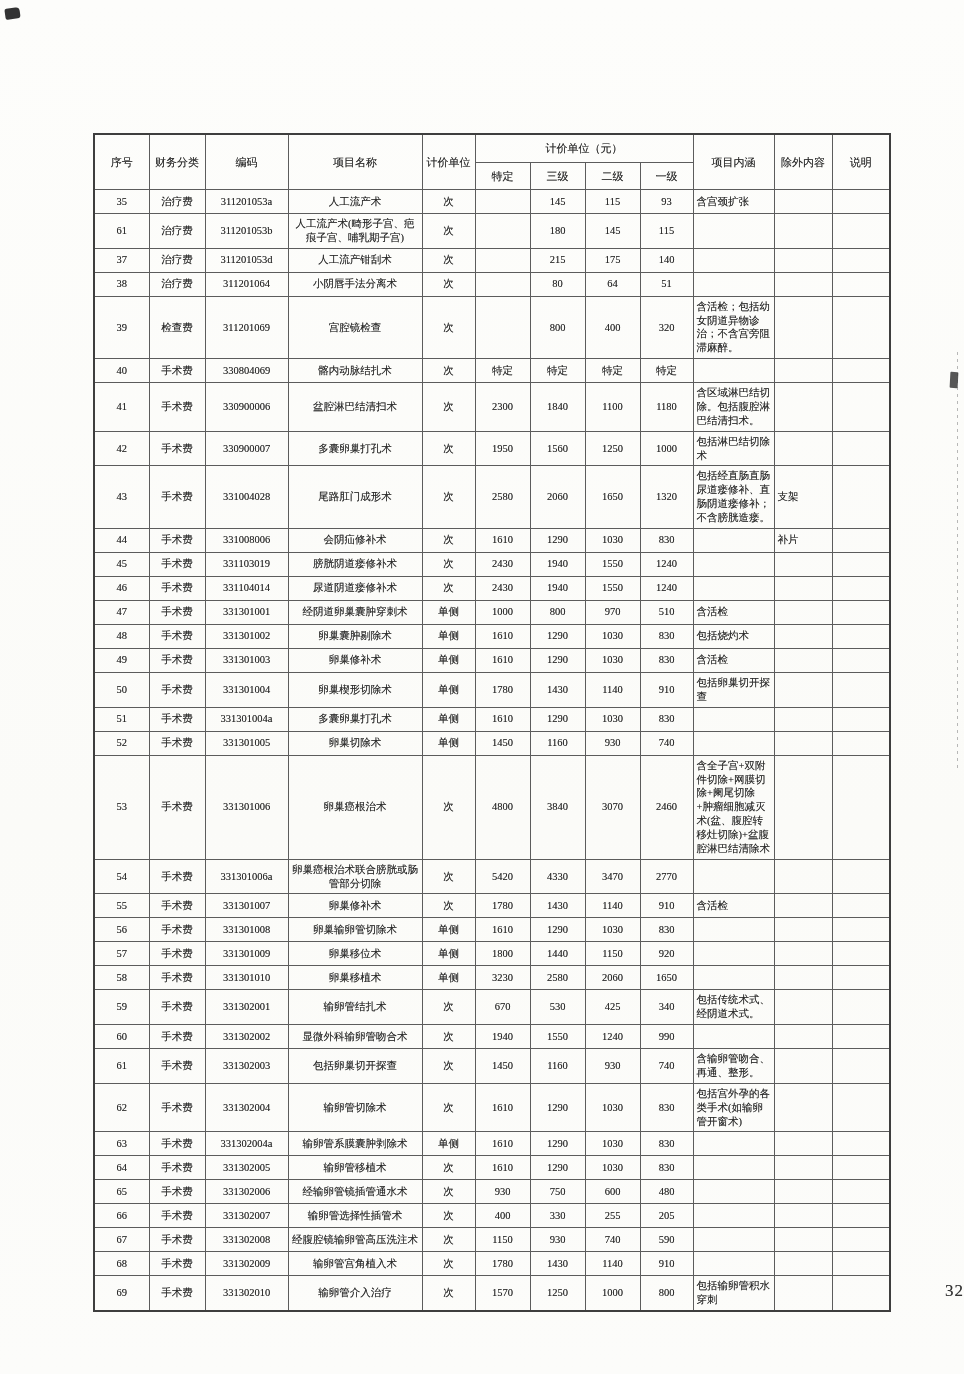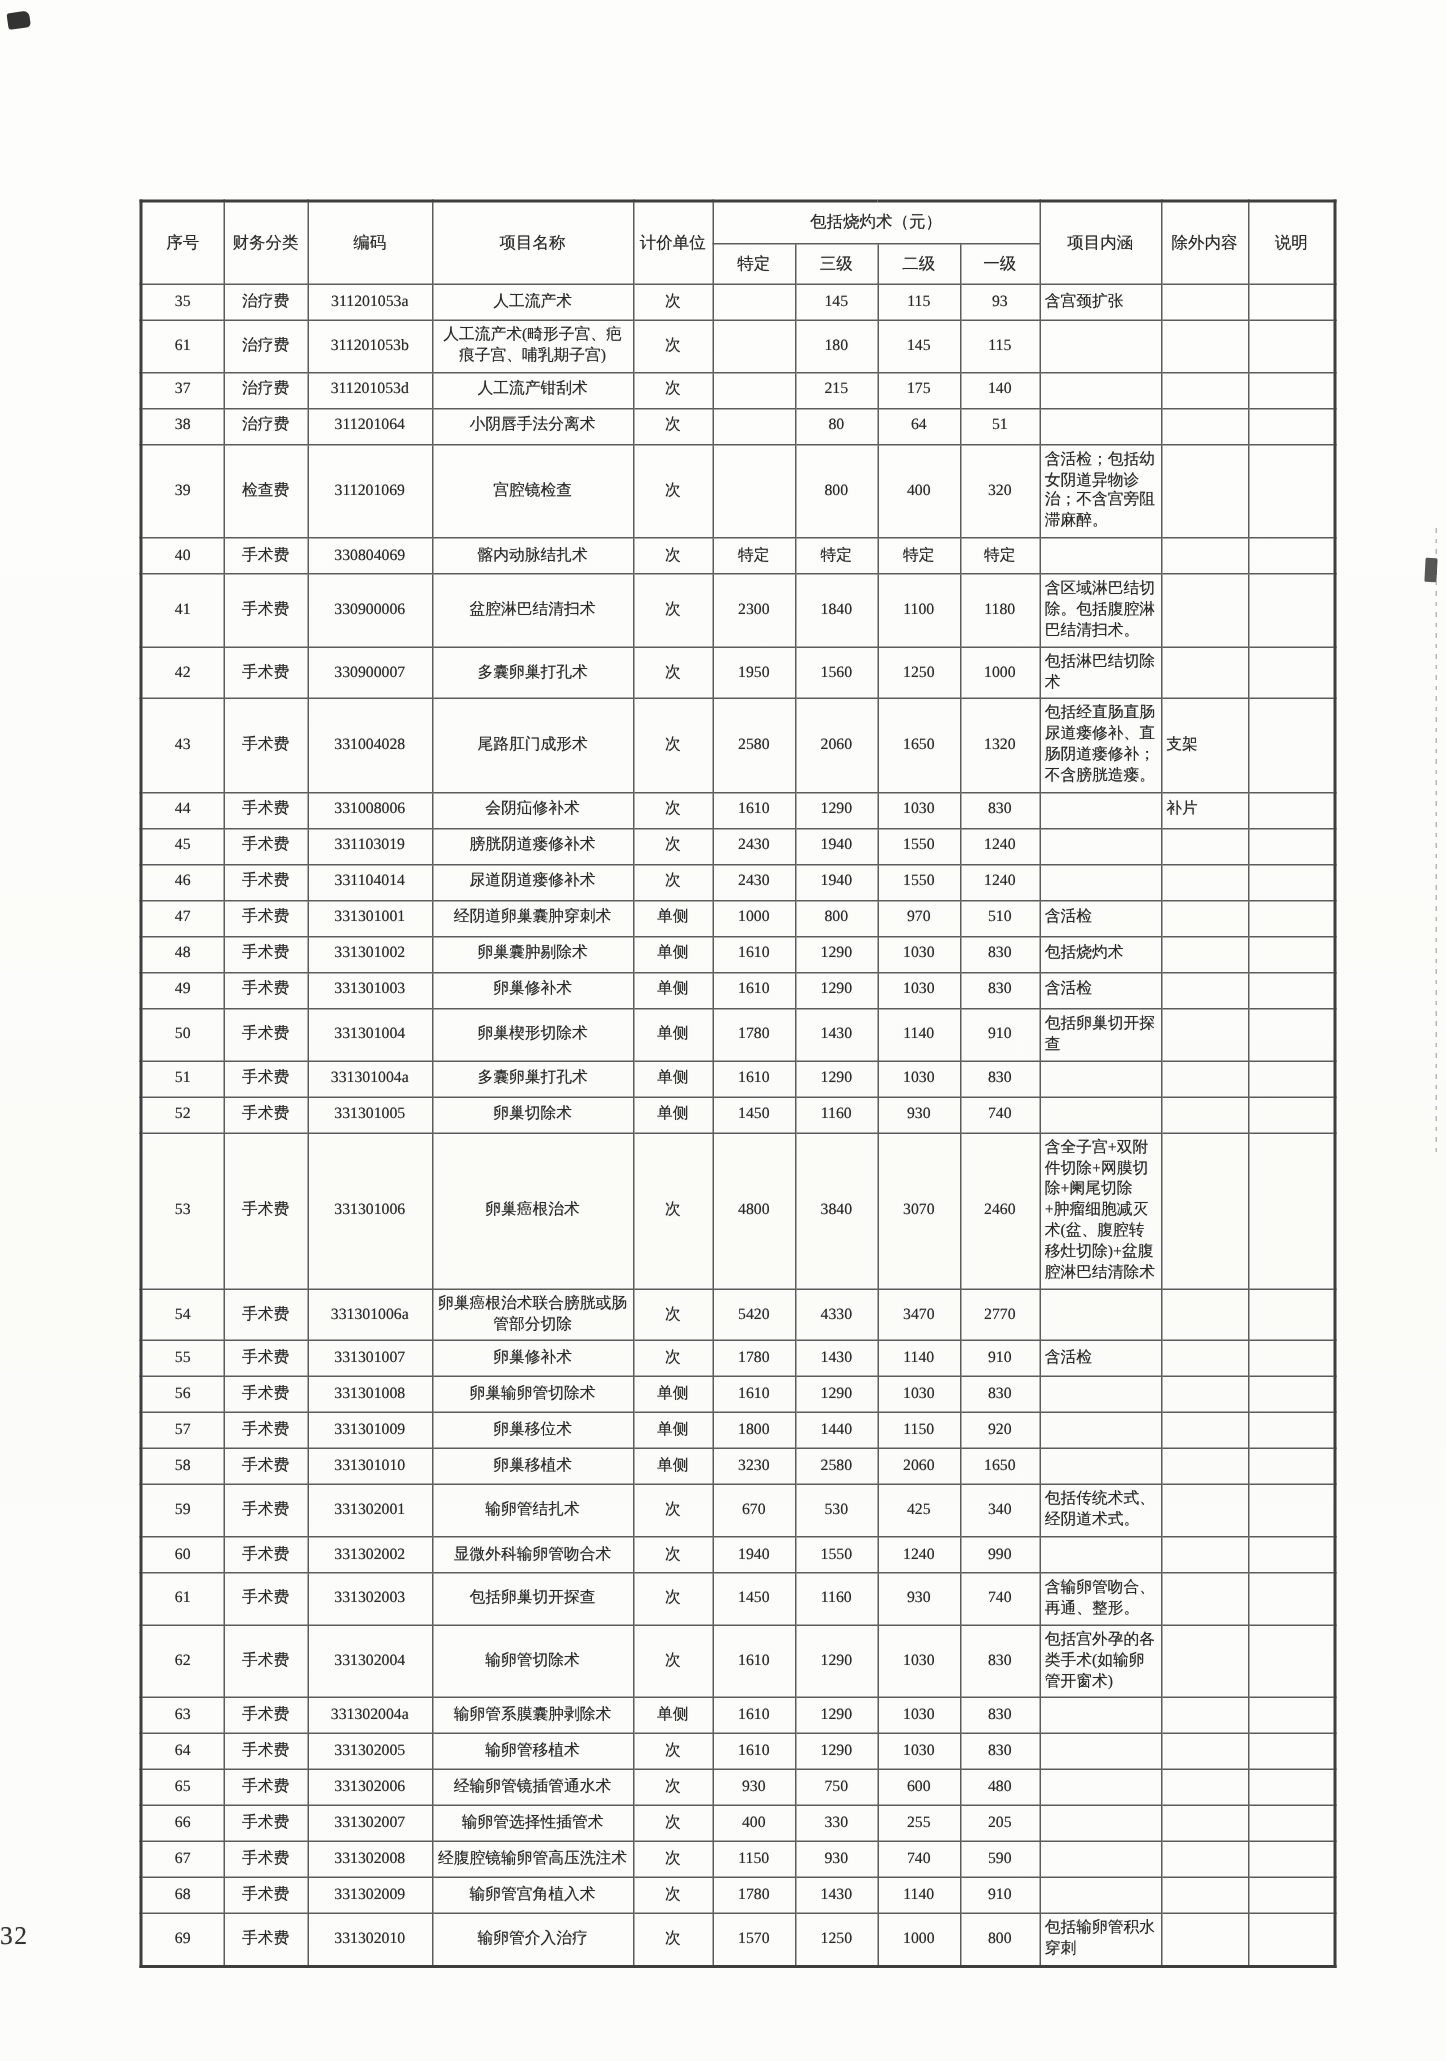--- a/index.html
+++ b/index.html
@@ -48,21 +48,21 @@
     background:repeating-linear-gradient(180deg,#9a9a9a 0 3px,transparent 3px 7px);
     opacity:0.7;
   }
   .edge-blot {
     position:absolute; left:950px; top:372px; width:8px; height:16px;
     background:#3a3a3a; border-radius:1px; transform:rotate(3deg);
     opacity:0.85;
   }
   .page-number {
     position:absolute; left:0; top:1281px; width:964px;
-    text-align:left; font-size:17px; letter-spacing:1px; color:#333;
+    text-align:right; font-size:17px; letter-spacing:1px; color:#333;
     text-shadow:0 0 0.5px rgba(40,40,40,0.5);
   }
 </style>
 </head>
 <body>
 
 <div class="page">
 
   <div class="speck-topleft"></div>
   <div class="edge-line"></div>
@@ -84,21 +84,21 @@
         <col style="width:58px">
         <col style="width:58px">
       </colgroup>
       <thead>
         <tr>
           <th rowspan="2">序号</th>
           <th rowspan="2">财务分类</th>
           <th rowspan="2">编码</th>
           <th rowspan="2">项目名称</th>
           <th rowspan="2">计价单位</th>
-          <th colspan="4">包括烧灼术（元）</th>
+          <th colspan="4">计价单位（元）</th>
           <th rowspan="2">项目内涵</th>
           <th rowspan="2">除外内容</th>
           <th rowspan="2">说明</th>
         </tr>
         <tr>
           <th>特定</th>
           <th>三级</th>
           <th>二级</th>
           <th>一级</th>
         </tr>

